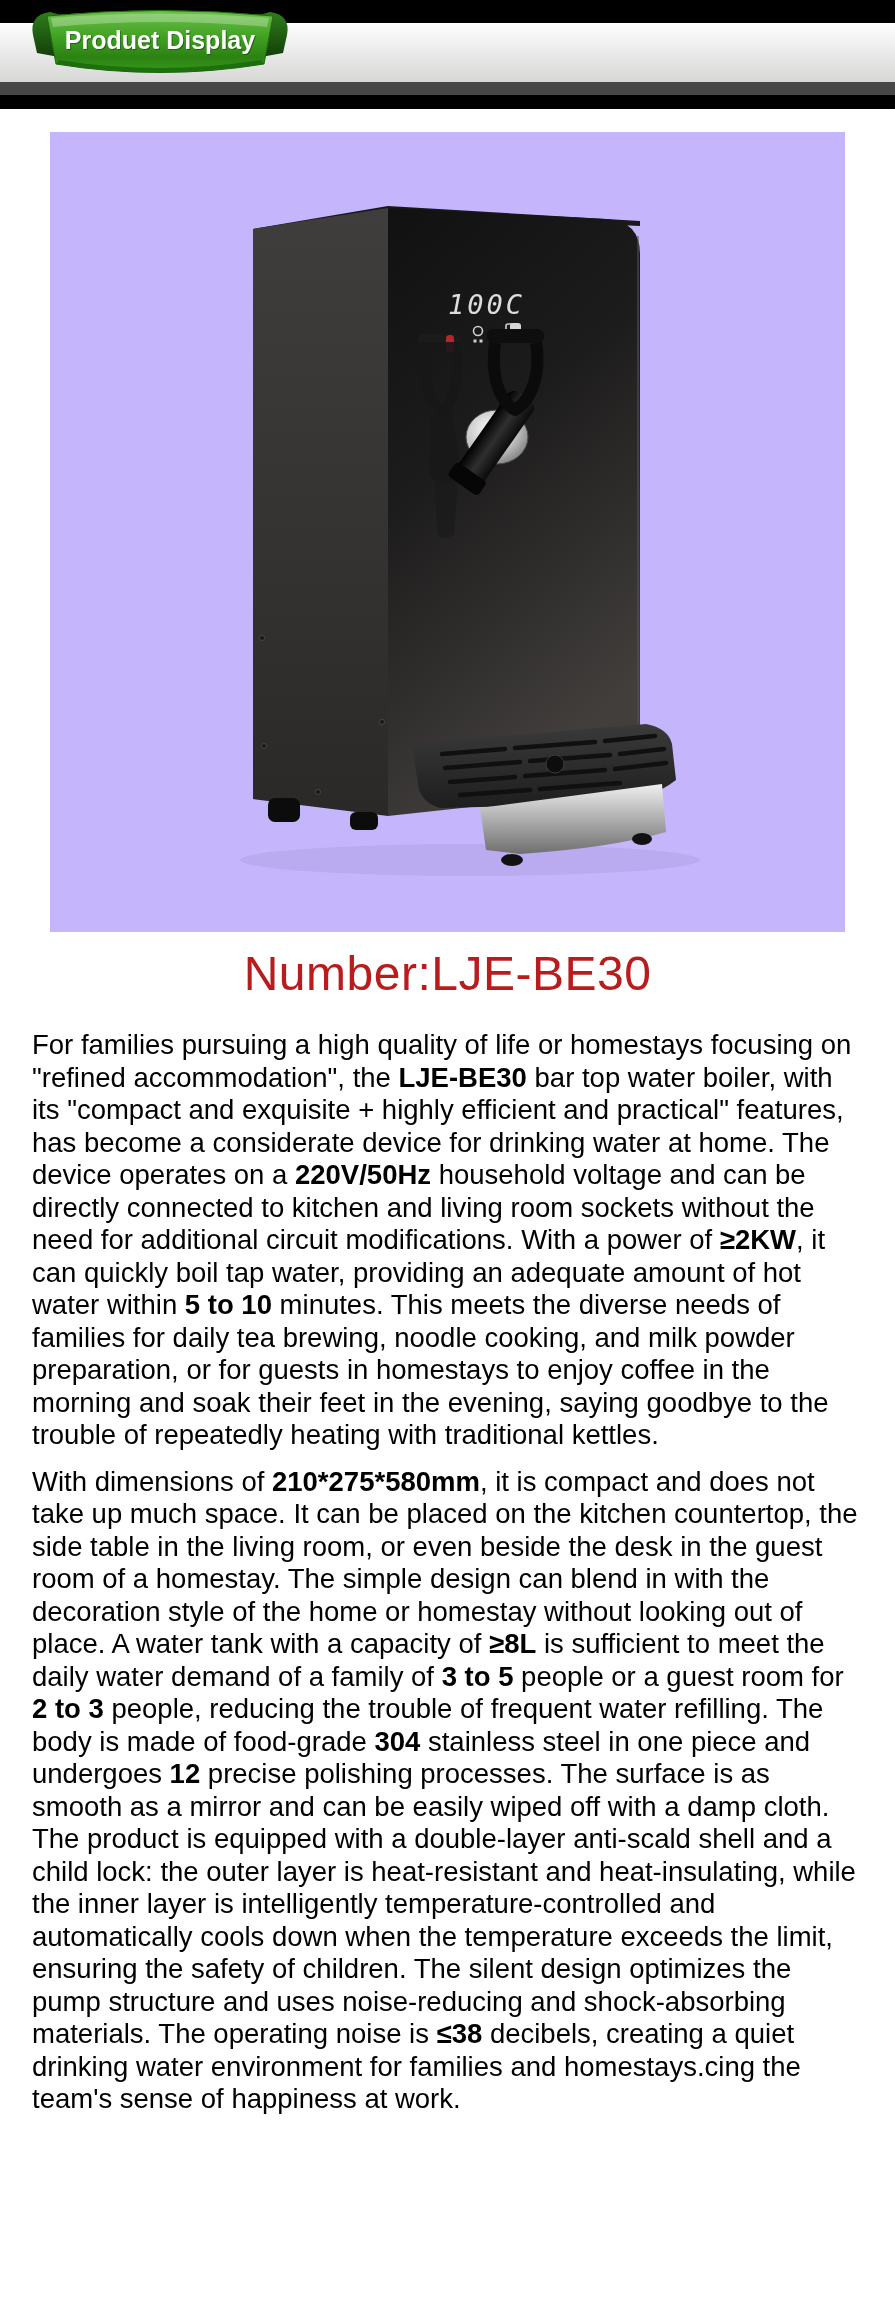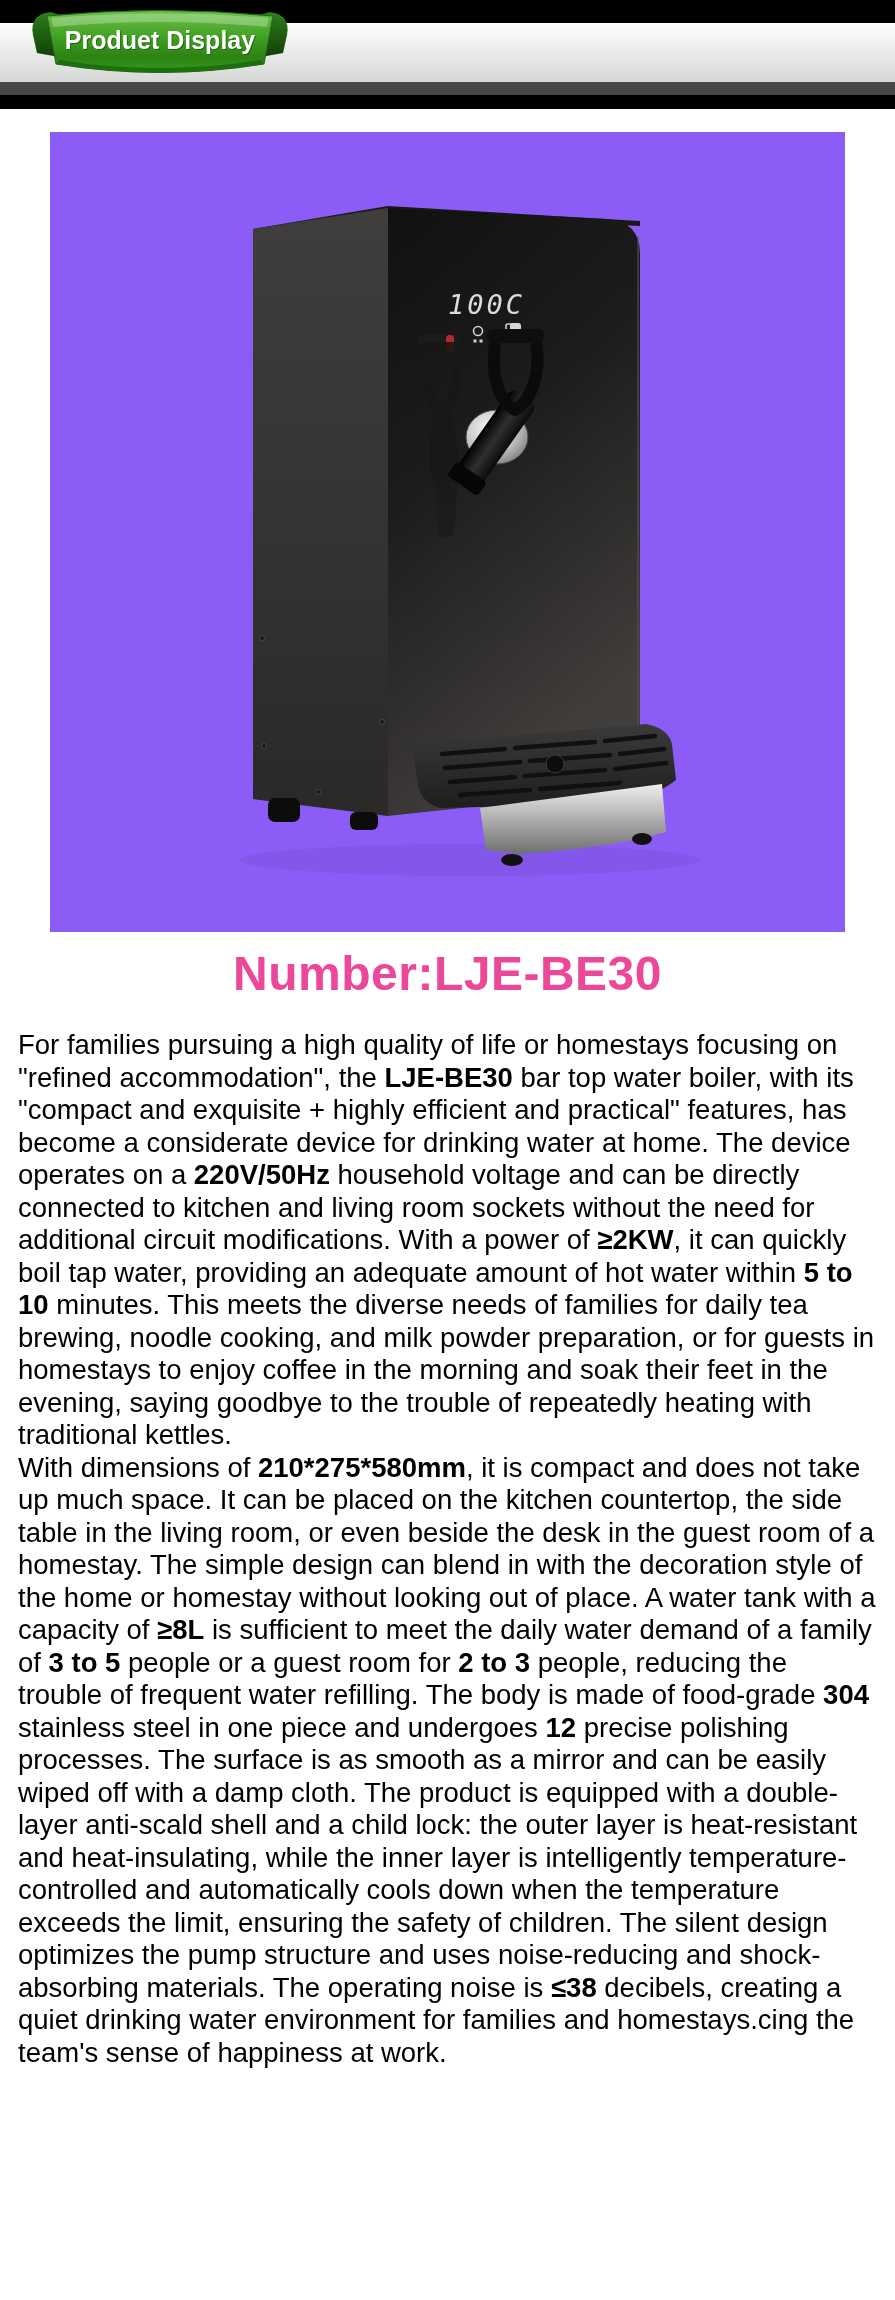--- a/index.html
+++ b/index.html
@@ -17,35 +17,35 @@
   .ribbon-wrap{position:absolute;left:26px;top:3px;width:268px;height:80px;}
   .company-name{
     position:absolute;right:14px;top:41px;
     font-size:23px;font-weight:bold;color:#3a9b40;
     letter-spacing:0px;white-space:nowrap;
     text-shadow:1px 1px 0 rgba(255,255,255,.75);
   }
   
   .image-panel{
     width:795px;height:800px;margin:23px auto 0;
-    background:#8b5cf6;position:relative;
+    background:#c4b5fd;position:relative;
   }
   .image-panel svg{display:block;}
   
   .model-title{
     margin-top:14px;text-align:center;
-    font-size:48px;font-weight:bold;color:#ec4899;letter-spacing:0.5px;
+    font-size:48px;font-weight:normal;color:#b91c1c;letter-spacing:0.5px;
   }
   
   .description{
     margin:28px 18px 0;
     font-size:27.5px;line-height:32.5px;color:#000;
     text-align:left;
   }
-  .description p{margin:0;padding:0;}
+  .description p{margin:14px;padding:0;}
   .description b{font-weight:bold;}
   .seg-display{font-family:"DejaVu Sans Mono",monospace;}
 </style>
 </head>
 <body>
 
 <div class="header">
   <div class="header-bar"></div>
 
   <div class="ribbon-wrap">

